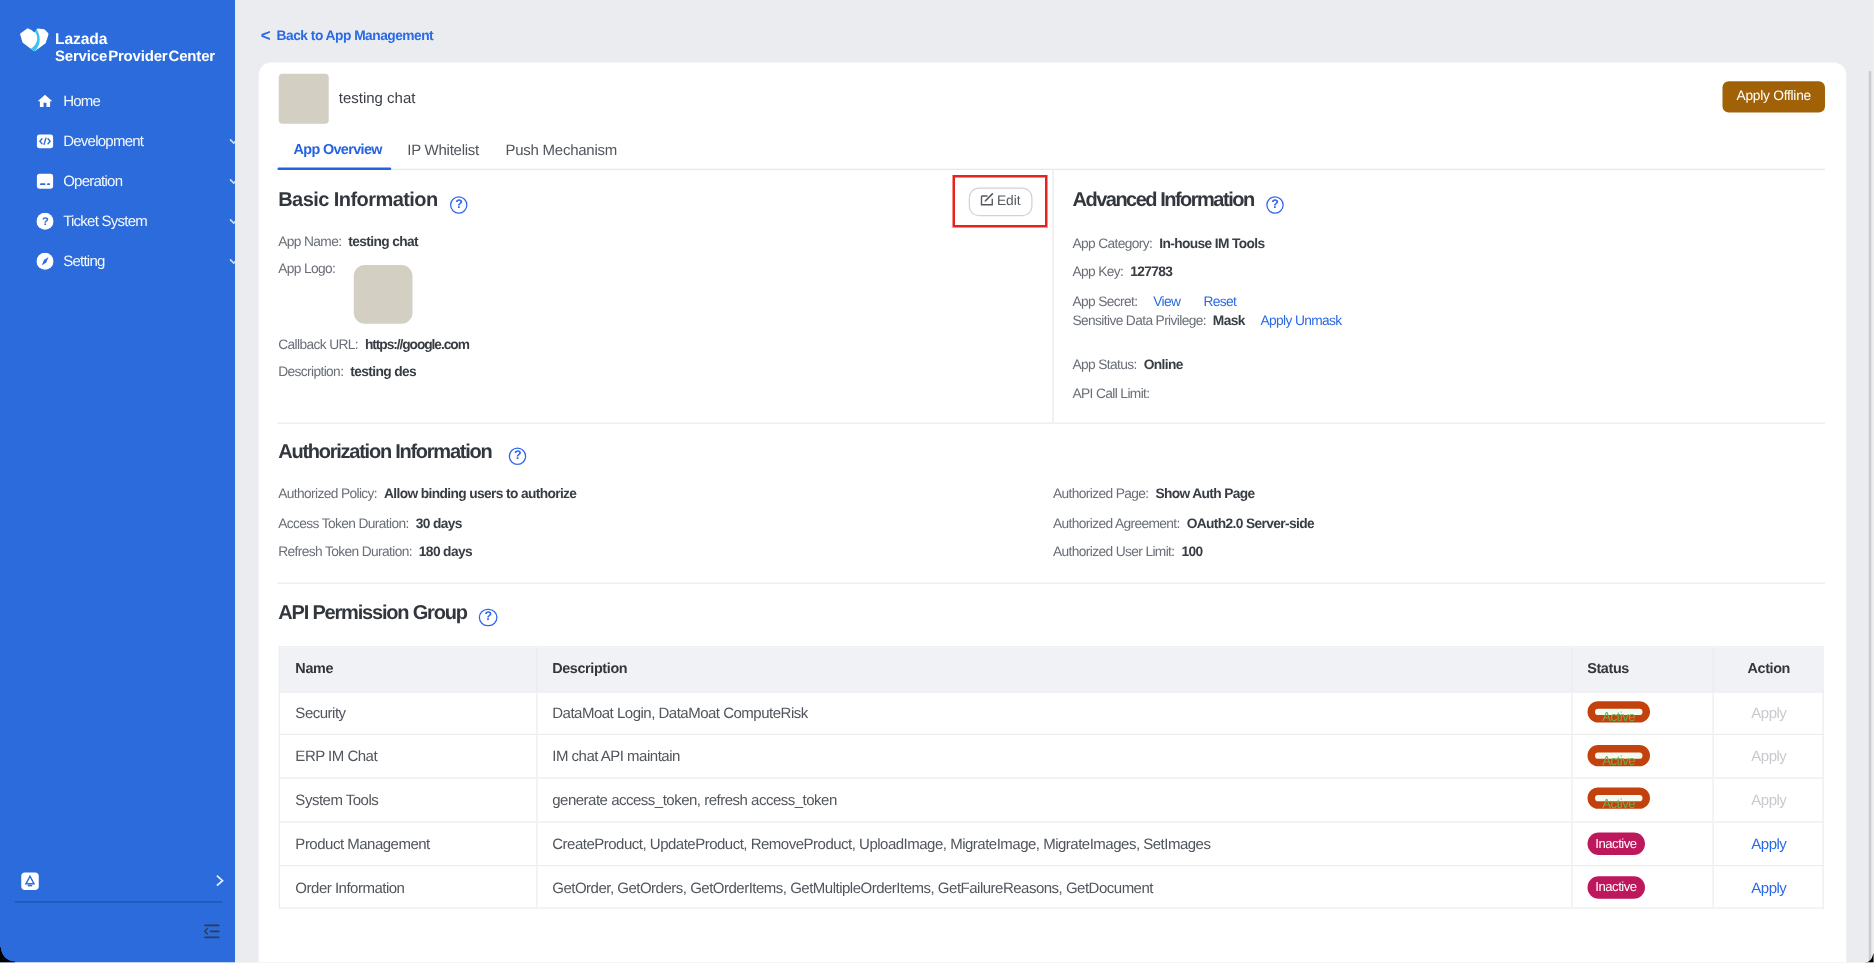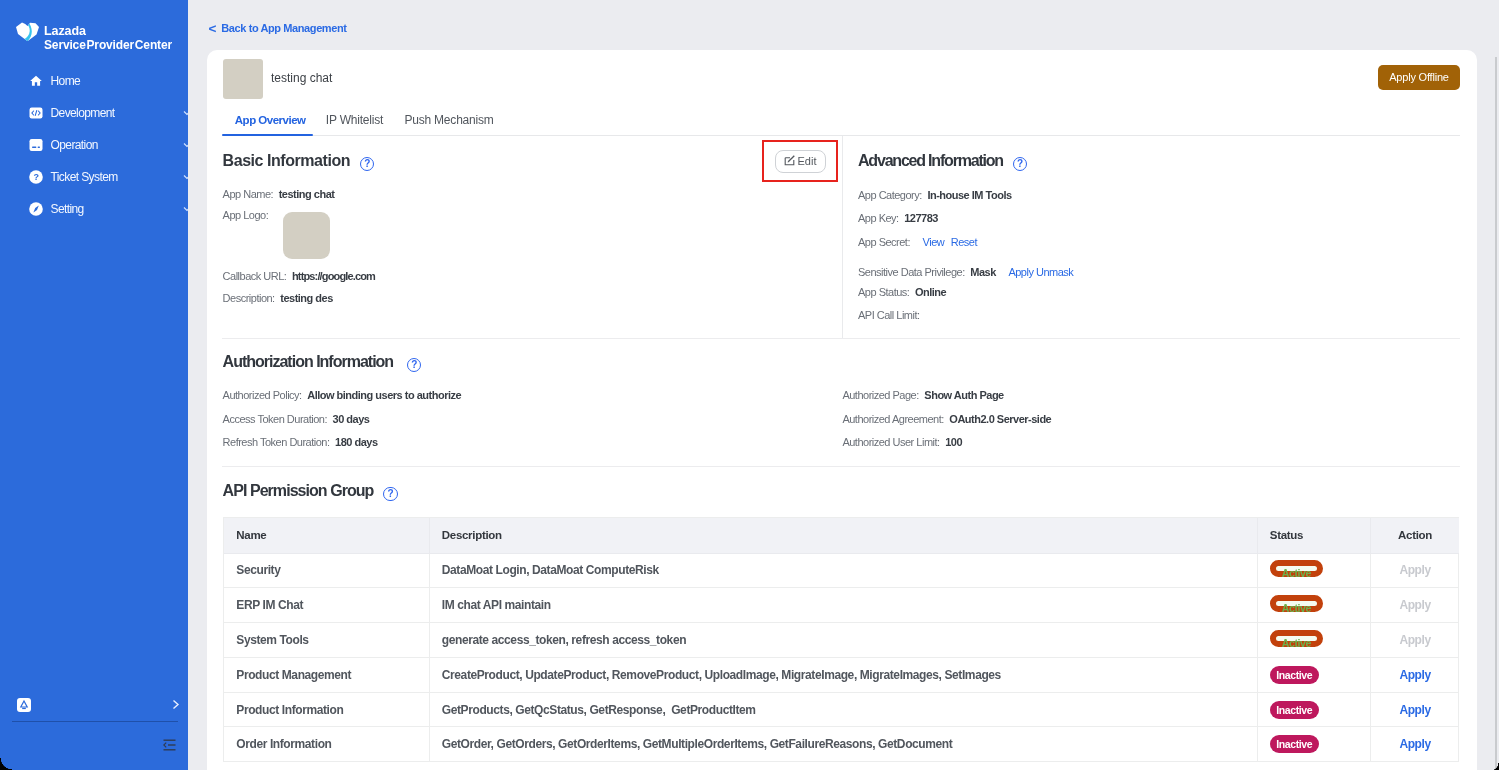--- a/index.html
+++ b/index.html
@@ -27,21 +27,21 @@
   .h2 { position:absolute; font-size:16px; font-weight:bold; color:#32373e; letter-spacing:-0.45px; }
   .q { display:inline-block; width:14.3px; height:14.3px; border:1.6px solid #2f66ef; border-radius:50%; color:#2f66ef; font-size:10px; font-weight:bold; text-align:center; line-height:11.5px; vertical-align:-1px; margin-left:10px; letter-spacing:0; }
   .row { position:absolute; font-size:11px; color:#6a6f77; letter-spacing:-0.5px; white-space:nowrap; }
   .row b { color:#383d44; margin-left:3px; }
   .row a { color:#2a6ae4; text-decoration:none; }
   .divider-h { position:absolute; left:15px; width:1237.5px; border-top:1px solid #ececee; }
   
   #ptable { position:absolute; left:16.3px; top:467px; width:1235.3px; border:1px solid #eceded; border-bottom:none; } #ptable th:first-child, #ptable td:first-child { border-left:none; }
   table { border-collapse:collapse; width:100%; table-layout:fixed; }
   th { border-left:1px solid #e9eaee; background:#f1f2f6; font-size:11.5px; font-weight:bold; color:#33373d; text-align:left; height:35px; padding:0 0 0 12px; border-bottom:1px solid #e9eaee; letter-spacing:-0.3px; }
-  td { border-left:1px solid #eceded; font-size:12px; color:#51565d; height:34.8px; padding:0 0 0 12px; border-bottom:1px solid #eceded; letter-spacing:-0.4px;font-weight:bold; }
+  td { border-left:1px solid #eceded; font-size:12px; color:#51565d; height:34.8px; padding:0 0 0 12px; border-bottom:1px solid #eceded; letter-spacing:-0.4px; }
   td.center, th.center { text-align:center; padding:0; }
   .pill-a { display:inline-block; border:6px solid #c2410c; background:#f5fbf0; color:#6cb14c; font-size:10.5px; height:17px; line-height:15px; padding:0 6px; border-radius:8.5px; }
   .pill-i { display:inline-block; background:#be185d; color:#fff; font-size:10.5px; height:18px; line-height:18px; padding:0 6.5px; border-radius:9px; }
   .ap-g { color:#c8cacf; }
   .ap-b { color:#2a6ae4; }
 </style>
 </head>
 <body>
   <div id="sidebar">
 
@@ -150,22 +150,22 @@
           <path d="M1.2 2.8 H6 M9.8 5 V9.8 H1.2 V2.8" fill="none" stroke="#54585e" stroke-width="1.1"></path>
           <path d="M4.2 6.8 L10.3 0.7" stroke="#54585e" stroke-width="1.3" fill="none"></path>
           <path d="M3.6 7.4 L5 6.9 L4.1 6 Z" fill="#54585e"></path>
         </svg>Edit</div>
 
       <div class="abs" style="left:634.5px; top:86px; width:0; height:202px; border-left:1px solid #e9eaec;"></div>
 
       <div class="h2" style="left:651px; top:102px; letter-spacing:-1.2px;">Advanced Information<span class="q">?</span></div>
       <div class="row" style="left:651px; top:139px;">App Category: <b>In-house IM Tools</b></div>
       <div class="row" style="left:651px; top:162.2px;">App Key: <b>127783</b></div>
-      <div class="row" style="left:651px; top:186px;">App Secret: <a style="margin-left:10px;">View</a> <a style="margin-left:4px;">Reset</a></div>
-      <div class="row" style="left:651px; top:216px;">Sensitive Data Privilege: <b>Mask</b> <a style="margin-left:10px;">Apply Unmask</a></div>
+      <div class="row" style="left:651px; top:186px;">App Secret: <a style="margin-left:10px;">View</a> <a style="margin-left:16px;">Reset</a></div>
+      <div class="row" style="left:651px; top:201px;">Sensitive Data Privilege: <b>Mask</b> <a style="margin-left:10px;">Apply Unmask</a></div>
       <div class="row" style="left:651px; top:235.6px;">App Status: <b>Online</b></div>
       <div class="row" style="left:651px; top:259px;">API Call Limit:</div>
       <div class="divider-h" style="top:288px;"></div>
 
       <div class="h2" style="left:15.6px; top:303px; letter-spacing:-1.0px;">Authorization Information<span class="q" style="margin-left:14px;">?</span></div>
       <div class="row" style="left:15.6px; top:339px;">Authorized Policy: <b>Allow binding users to authorize</b></div>
       <div class="row" style="left:15.6px; top:363px;">Access Token Duration: <b>30 days</b></div>
       <div class="row" style="left:15.6px; top:386.3px;">Refresh Token Duration: <b>180 days</b></div>
       <div class="row" style="left:635.4px; top:339px;">Authorized Page: <b>Show Auth Page</b></div>
       <div class="row" style="left:635.4px; top:363px;">Authorized Agreement: <b>OAuth2.0 Server-side</b></div>
@@ -206,26 +206,20 @@
               <td><span class="pill-a">Active</span></td>
               <td class="center ap-g">Apply</td>
             </tr>
           <tr>
               <td>Product Management</td>
               <td>CreateProduct, UpdateProduct, RemoveProduct, UploadImage, MigrateImage, MigrateImages, SetImages</td>
               <td><span class="pill-i">Inactive</span></td>
               <td class="center ap-b">Apply</td>
             </tr>
           <tr>
-              <td>Product Information</td>
-              <td>GetProducts, GetQcStatus, GetResponse,&nbsp; GetProductItem</td>
-              <td><span class="pill-i">Inactive</span></td>
-              <td class="center ap-b">Apply</td>
-            </tr>
-          <tr>
               <td>Order Information</td>
               <td>GetOrder, GetOrders, GetOrderItems, GetMultipleOrderItems, GetFailureReasons, GetDocument</td>
               <td><span class="pill-i">Inactive</span></td>
               <td class="center ap-b">Apply</td>
             </tr>
         </tbody>
         </table>
       </div>
     </div>
   </div>

